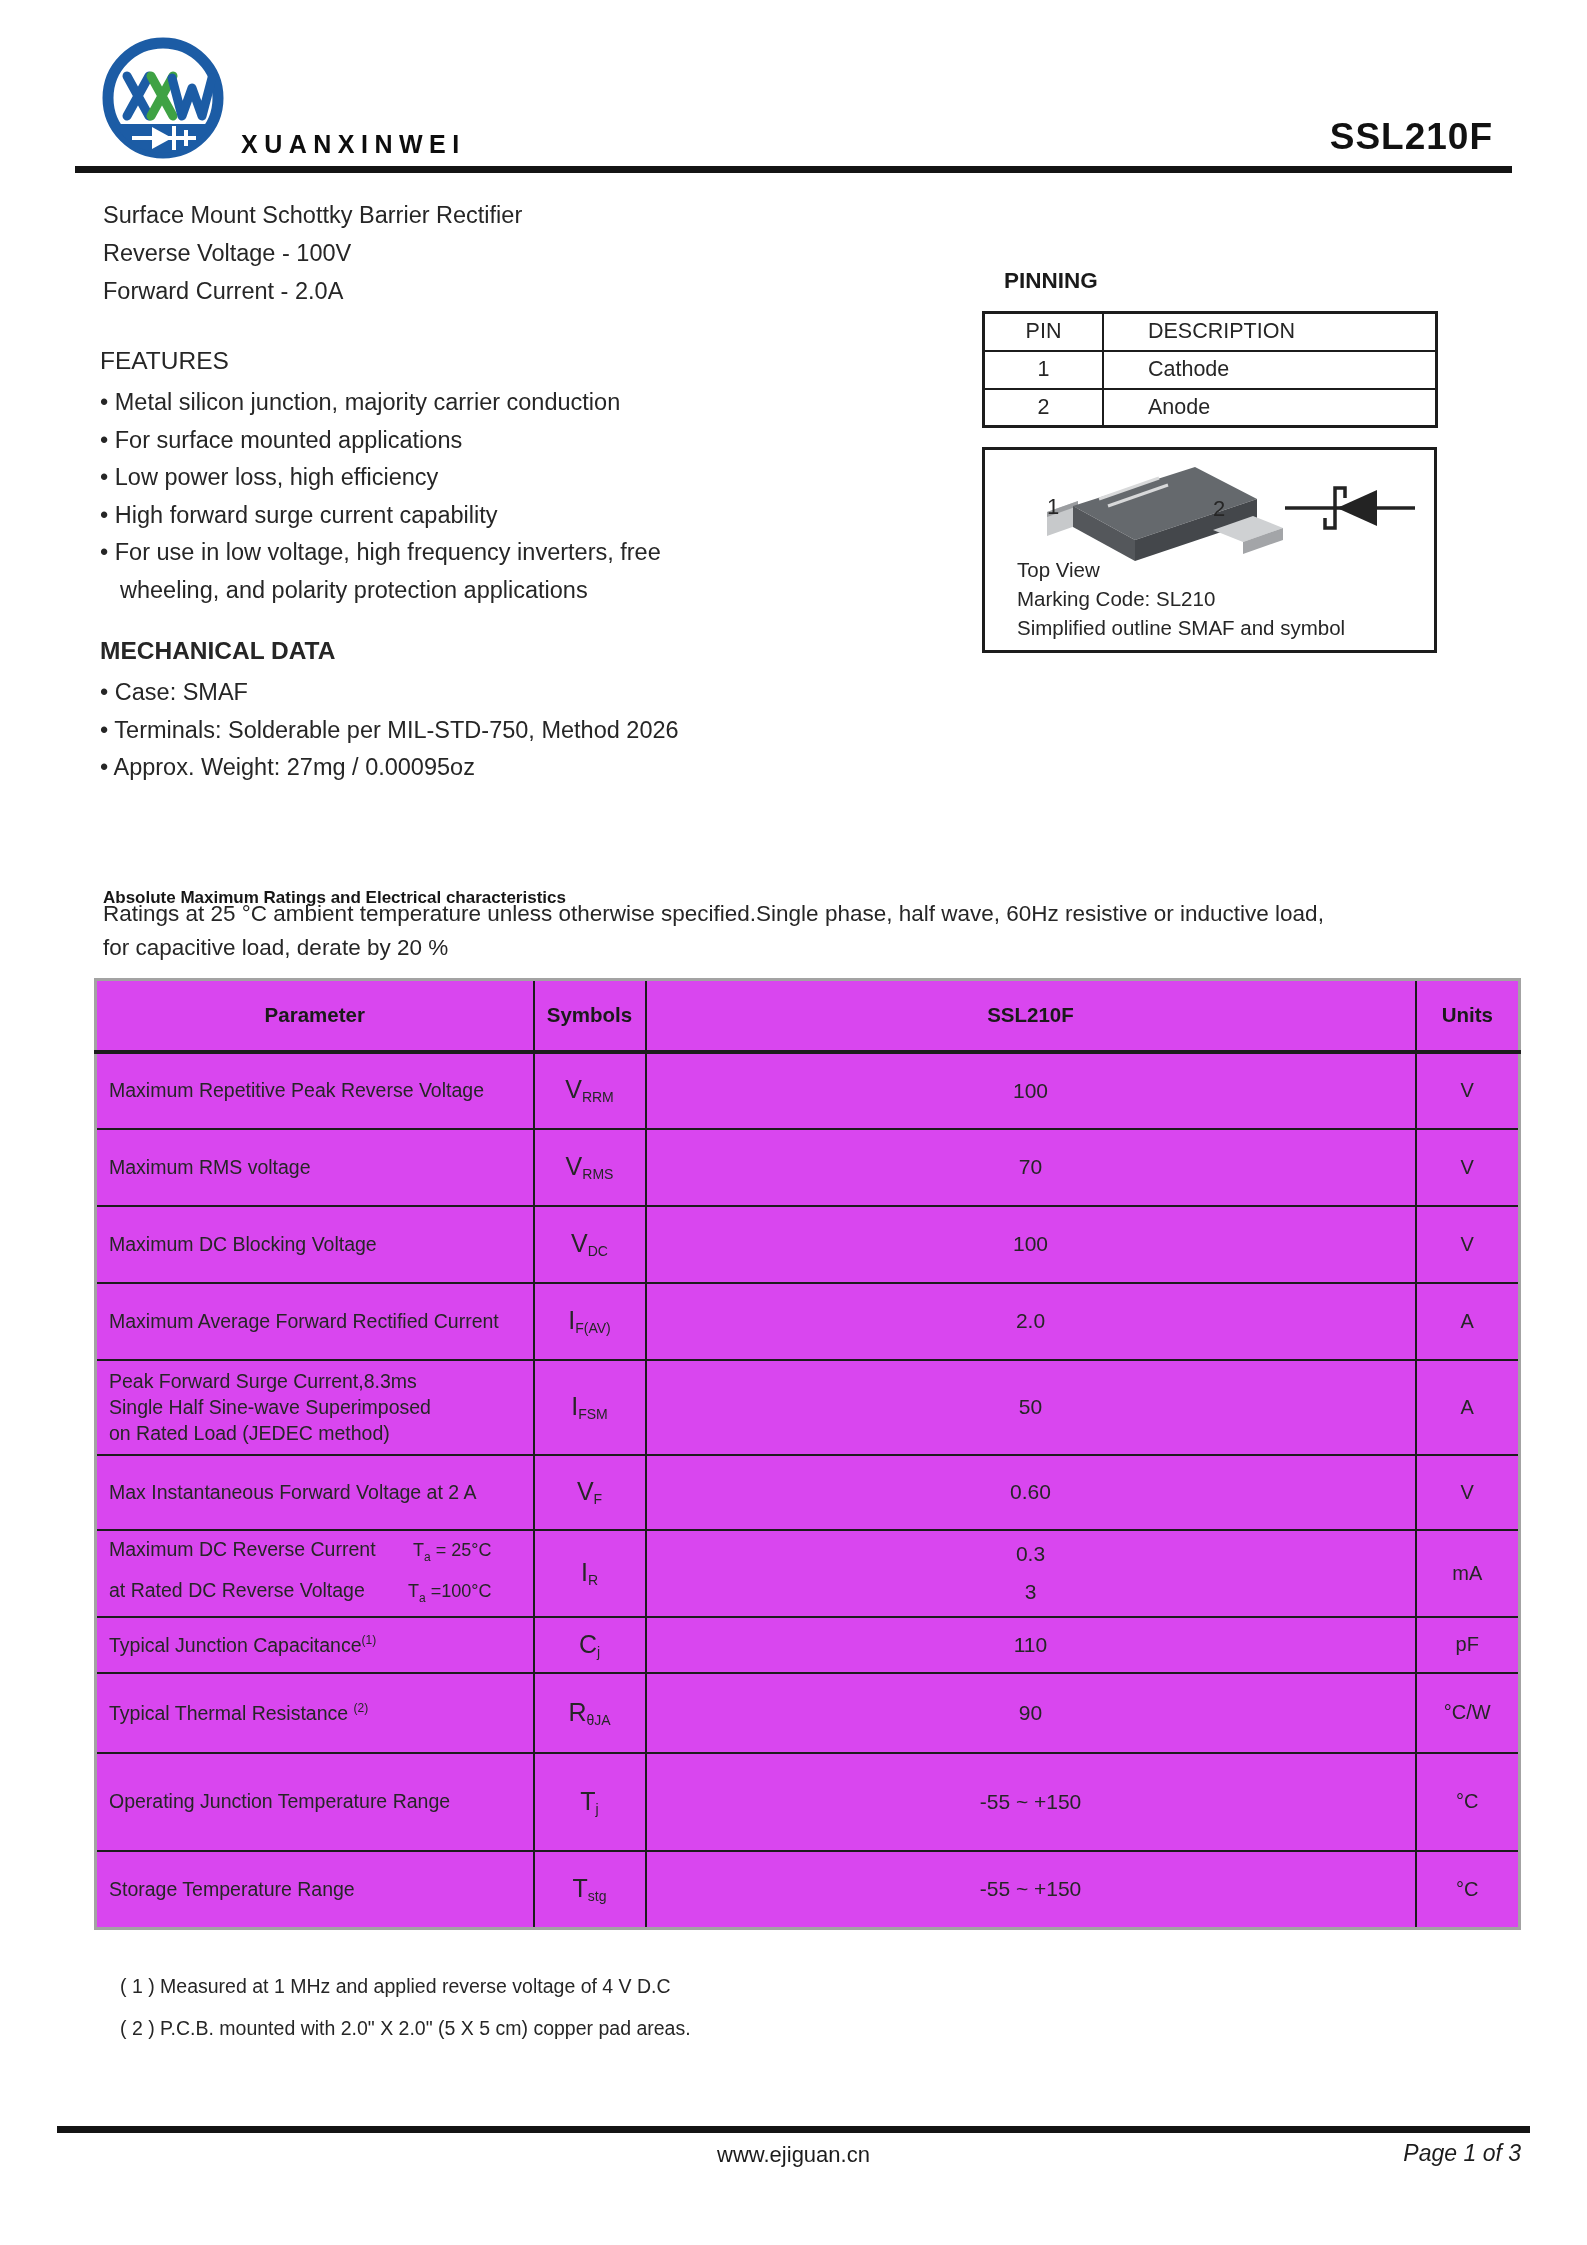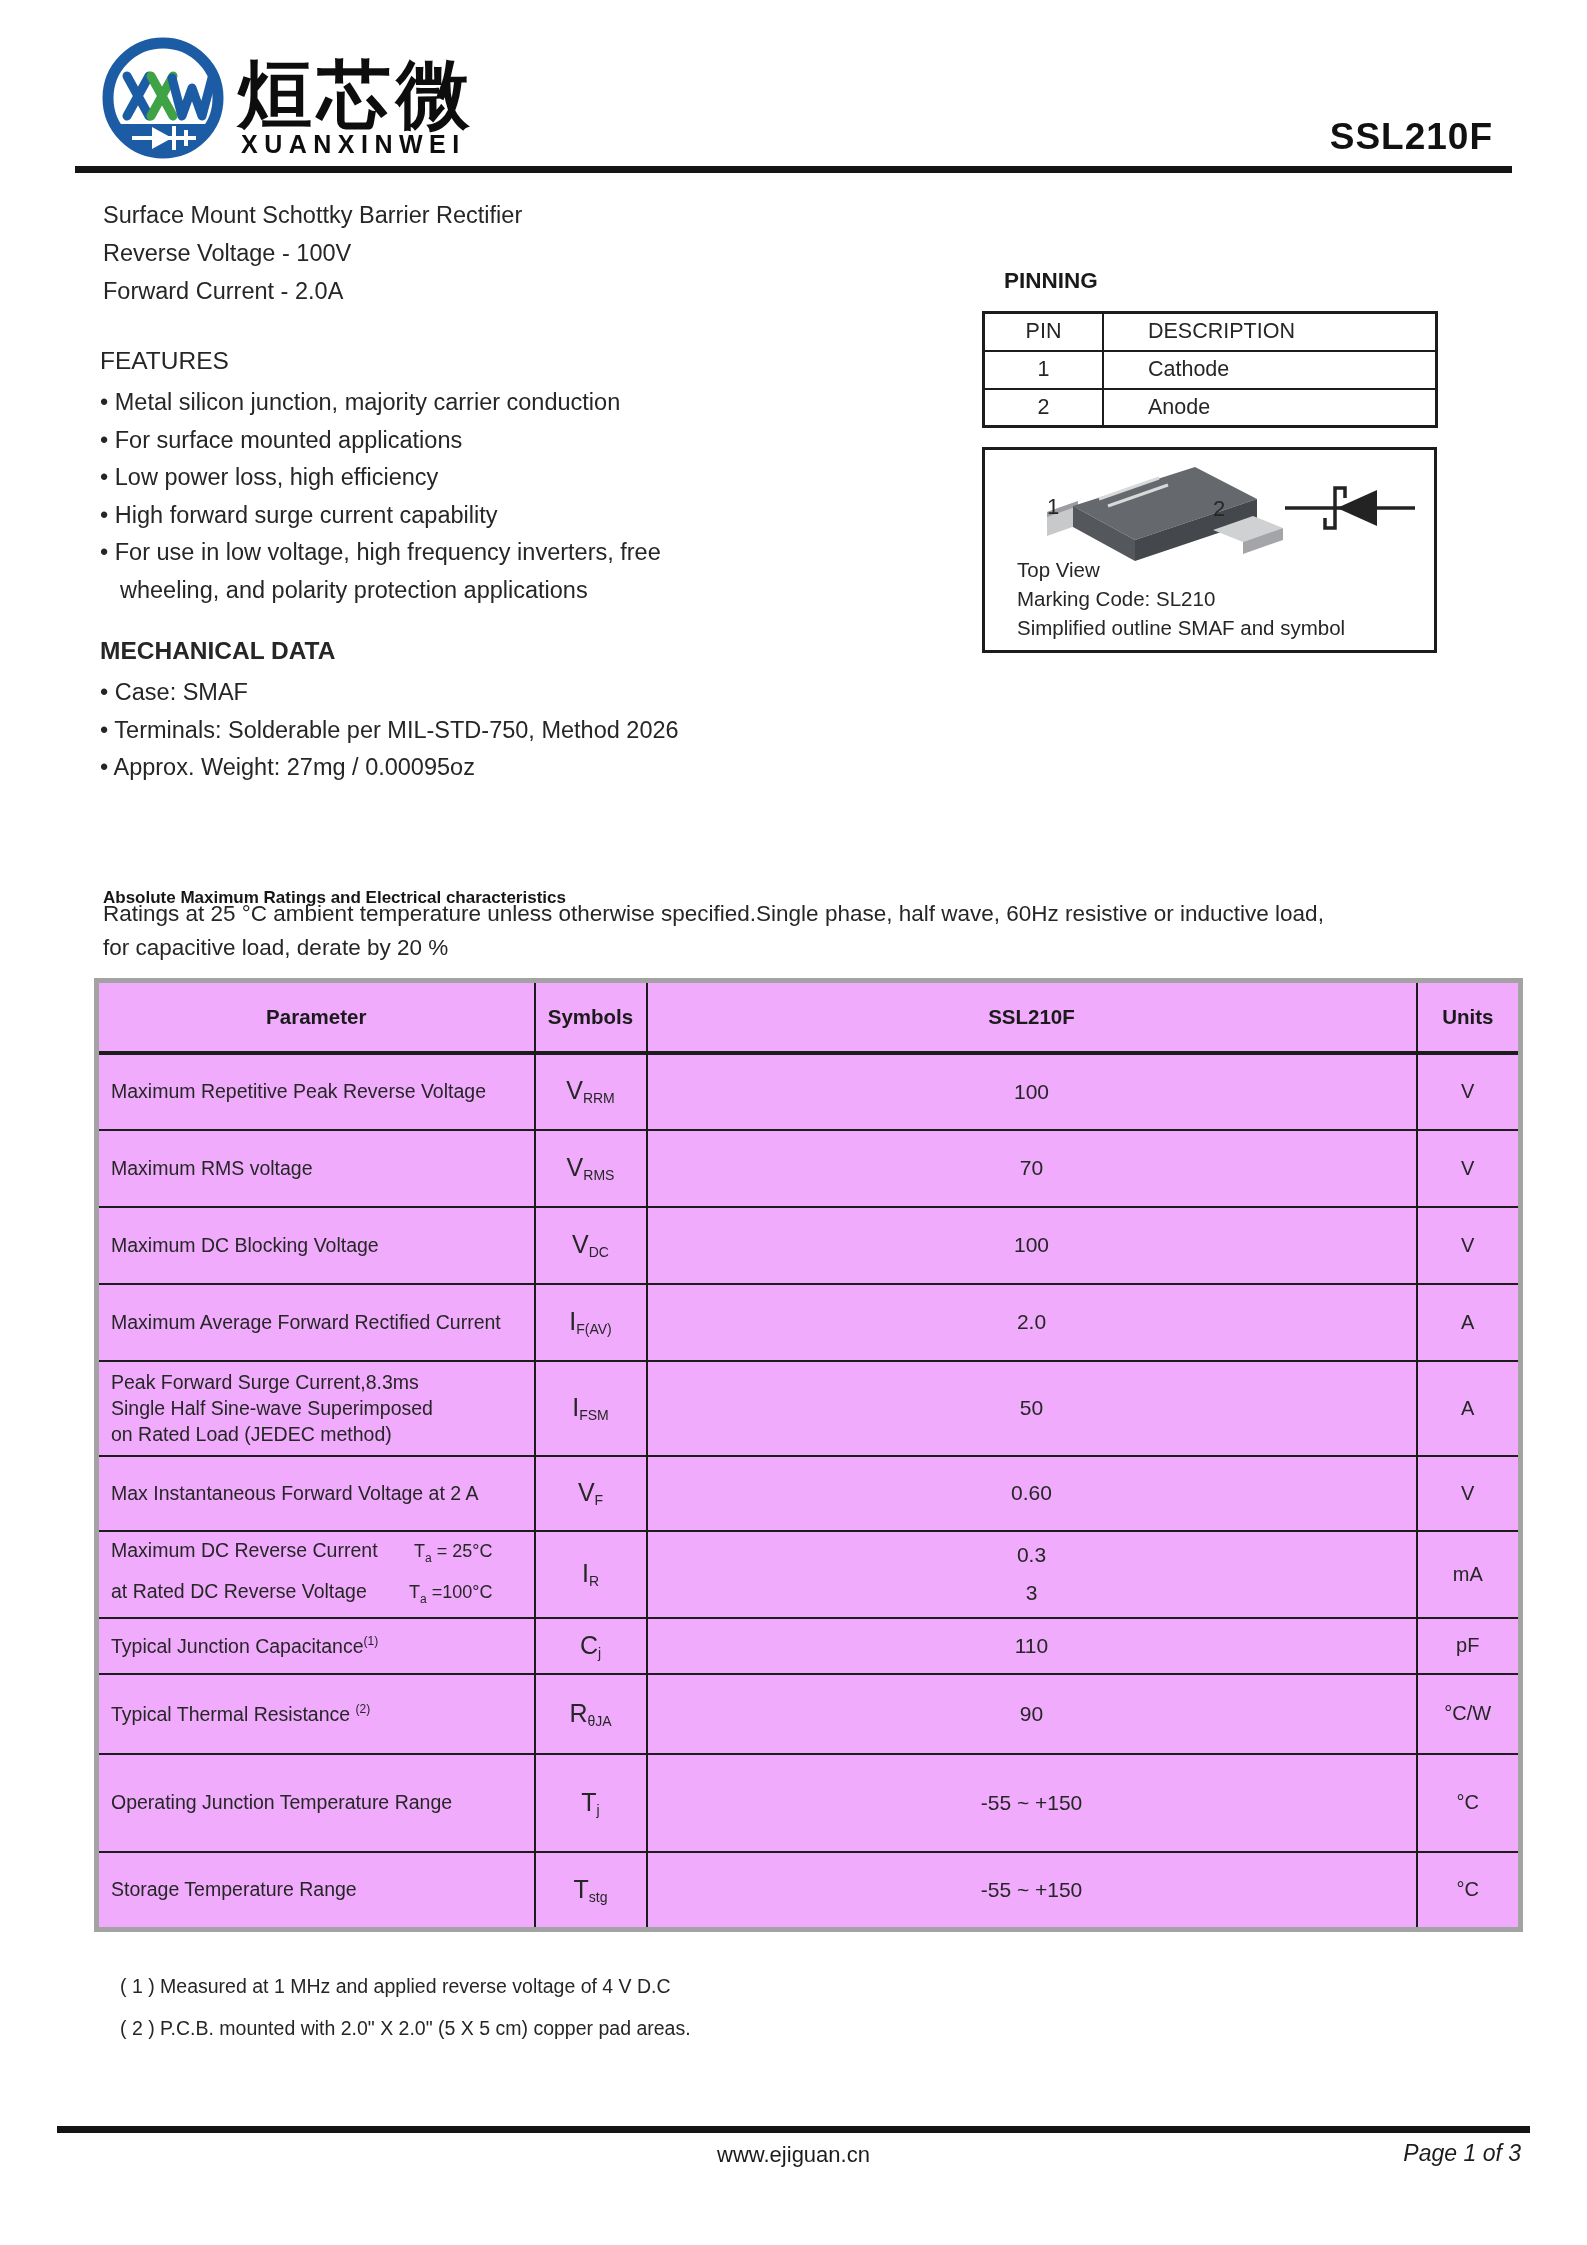--- a/index.html
+++ b/index.html
@@ -37,21 +37,21 @@
   .pkg-svg{position:absolute;left:0;top:0;}
   .pin-num{position:absolute;font-size:22px;color:#262626;}
   .pin1{left:62px;top:44px;}
   .pin2{left:228px;top:46px;}
   .pkg-cap{position:absolute;left:32px;font-size:20.5px;color:#262626;}
   .cap1{top:108px;} .cap2{top:137px;} .cap3{top:166px;}
   
   .ratings-title{position:absolute;left:103px;top:888px;font-size:17px;font-weight:700;color:#161616;}
   .ratings-sub{position:absolute;left:103px;top:897px;width:1420px;font-size:22.5px;line-height:34px;color:#262626;}
   
-  table.ratings{position:absolute;left:94px;top:978px;border-collapse:collapse;table-layout:fixed;border:5px solid #a3a3a3;background:#f0abfc;}
+  table.ratings{position:absolute;left:94px;top:978px;border-collapse:collapse;table-layout:fixed;border:3px solid #a3a3a3;background:#d946ef;}
   table.ratings th,table.ratings td{border:2.6px solid #1c1c1c;color:#262626;overflow:hidden;}
   table.ratings th{font-size:20.5px;font-weight:700;color:#1a1a1a;}
   table.ratings tr.head{height:72px;}
   table.ratings tr.head th{border-bottom-width:4px;}
   .c-param{text-align:left;padding-left:12px;font-size:19.5px;}
   .c-sym{text-align:center;}
   .sb{font-size:25px;}
   .ss{font-size:14px;}
   .c-val{text-align:center;font-size:21px;}
   .c-unit{text-align:center;font-size:20px;}
@@ -90,21 +90,20 @@
       <polyline points="76,44 86,82 96,54 106,82 116,44" fill="none" stroke="#1c5ca5" stroke-width="9" stroke-linejoin="round"></polyline>
     </g>
 
     <g>
       <line x1="36" y1="104" x2="100" y2="104" stroke="#ffffff" stroke-width="4"></line>
       <polygon points="56,93 56,115 76,104" fill="#ffffff"></polygon>
       <rect x="76" y="92" width="4" height="24" fill="#ffffff"></rect>
       <rect x="88" y="96" width="4" height="16" fill="#ffffff"></rect>
     </g>
   </svg>
-  <div class="brand-cn">烜芯微</div>
   <div class="brand-en">XUANXINWEI</div>
   <div class="part-no">SSL210F</div>
   <div class="hrule"></div>
 
   <div class="desc">
     <div>Surface Mount Schottky Barrier Rectifier</div>
     <div>Reverse Voltage - 100V</div>
     <div>Forward Current - 2.0A</div>
   </div>
 

